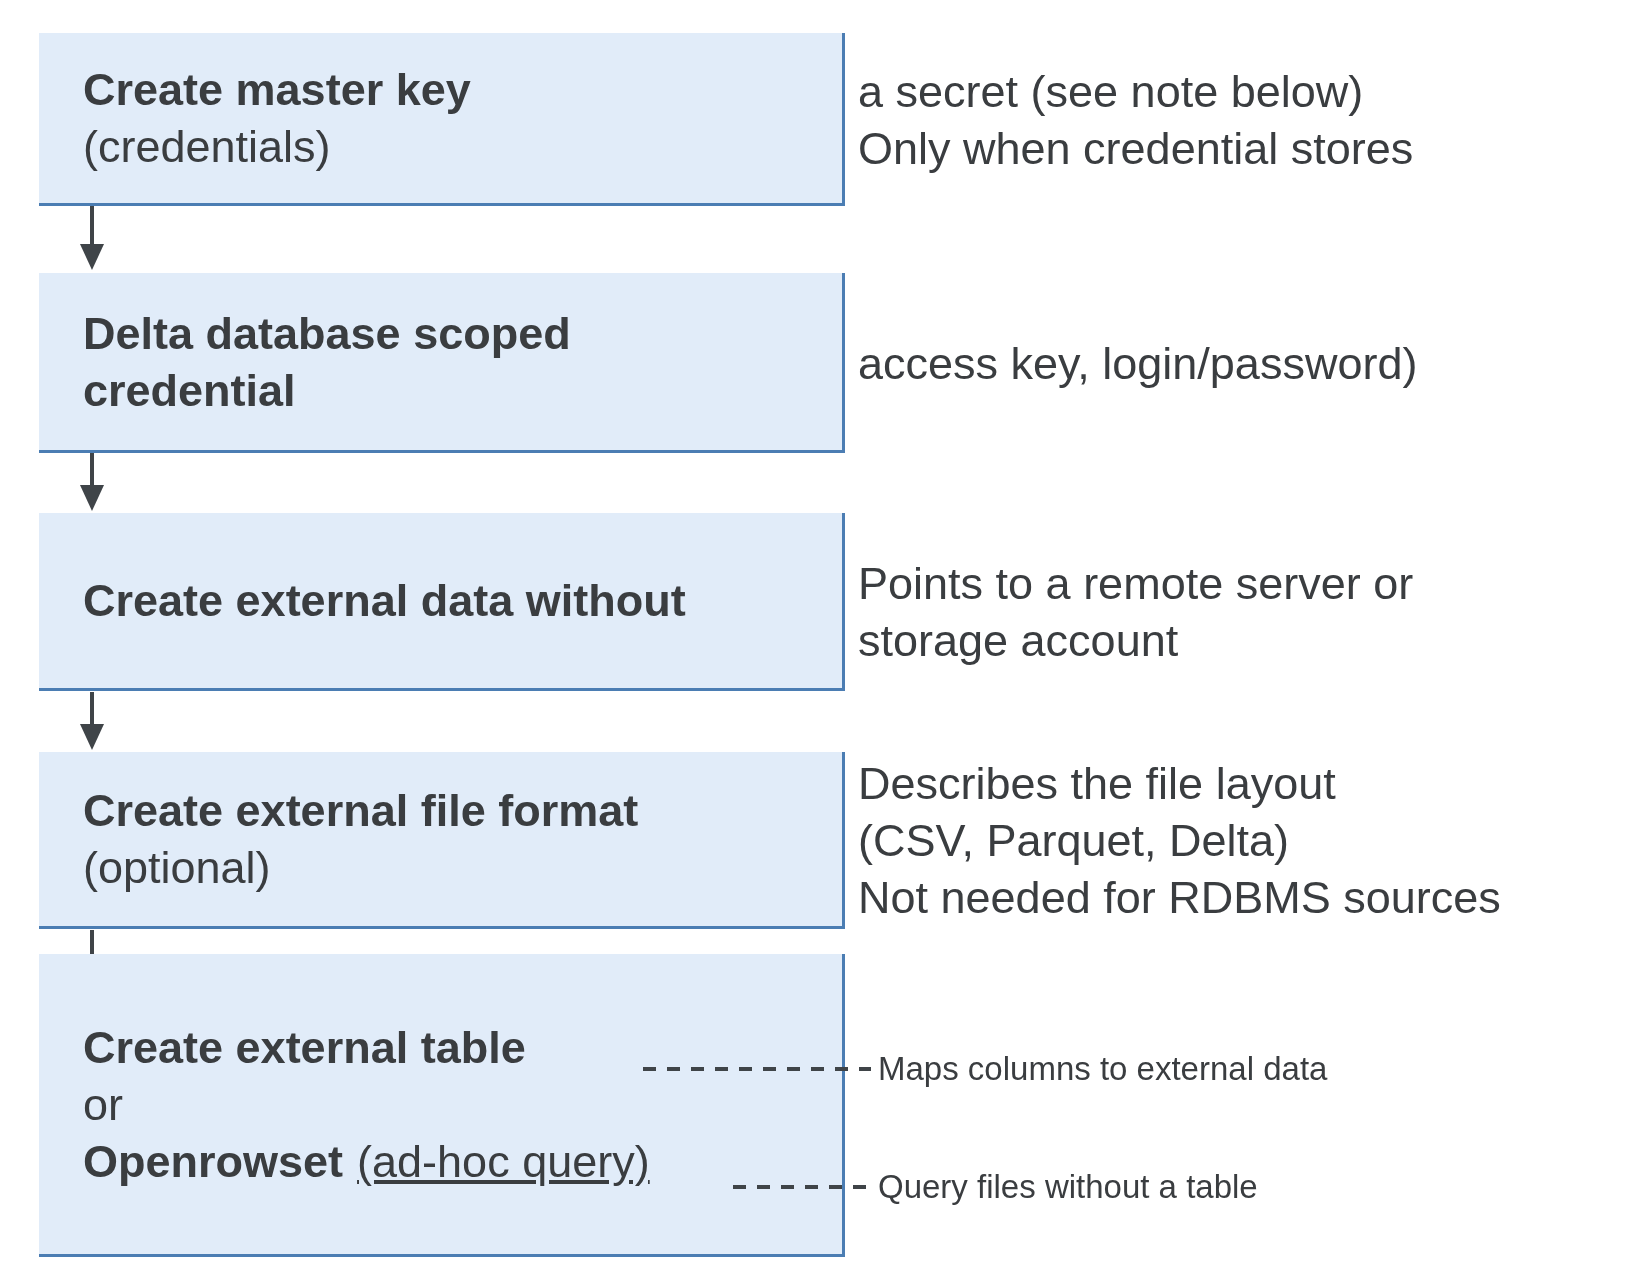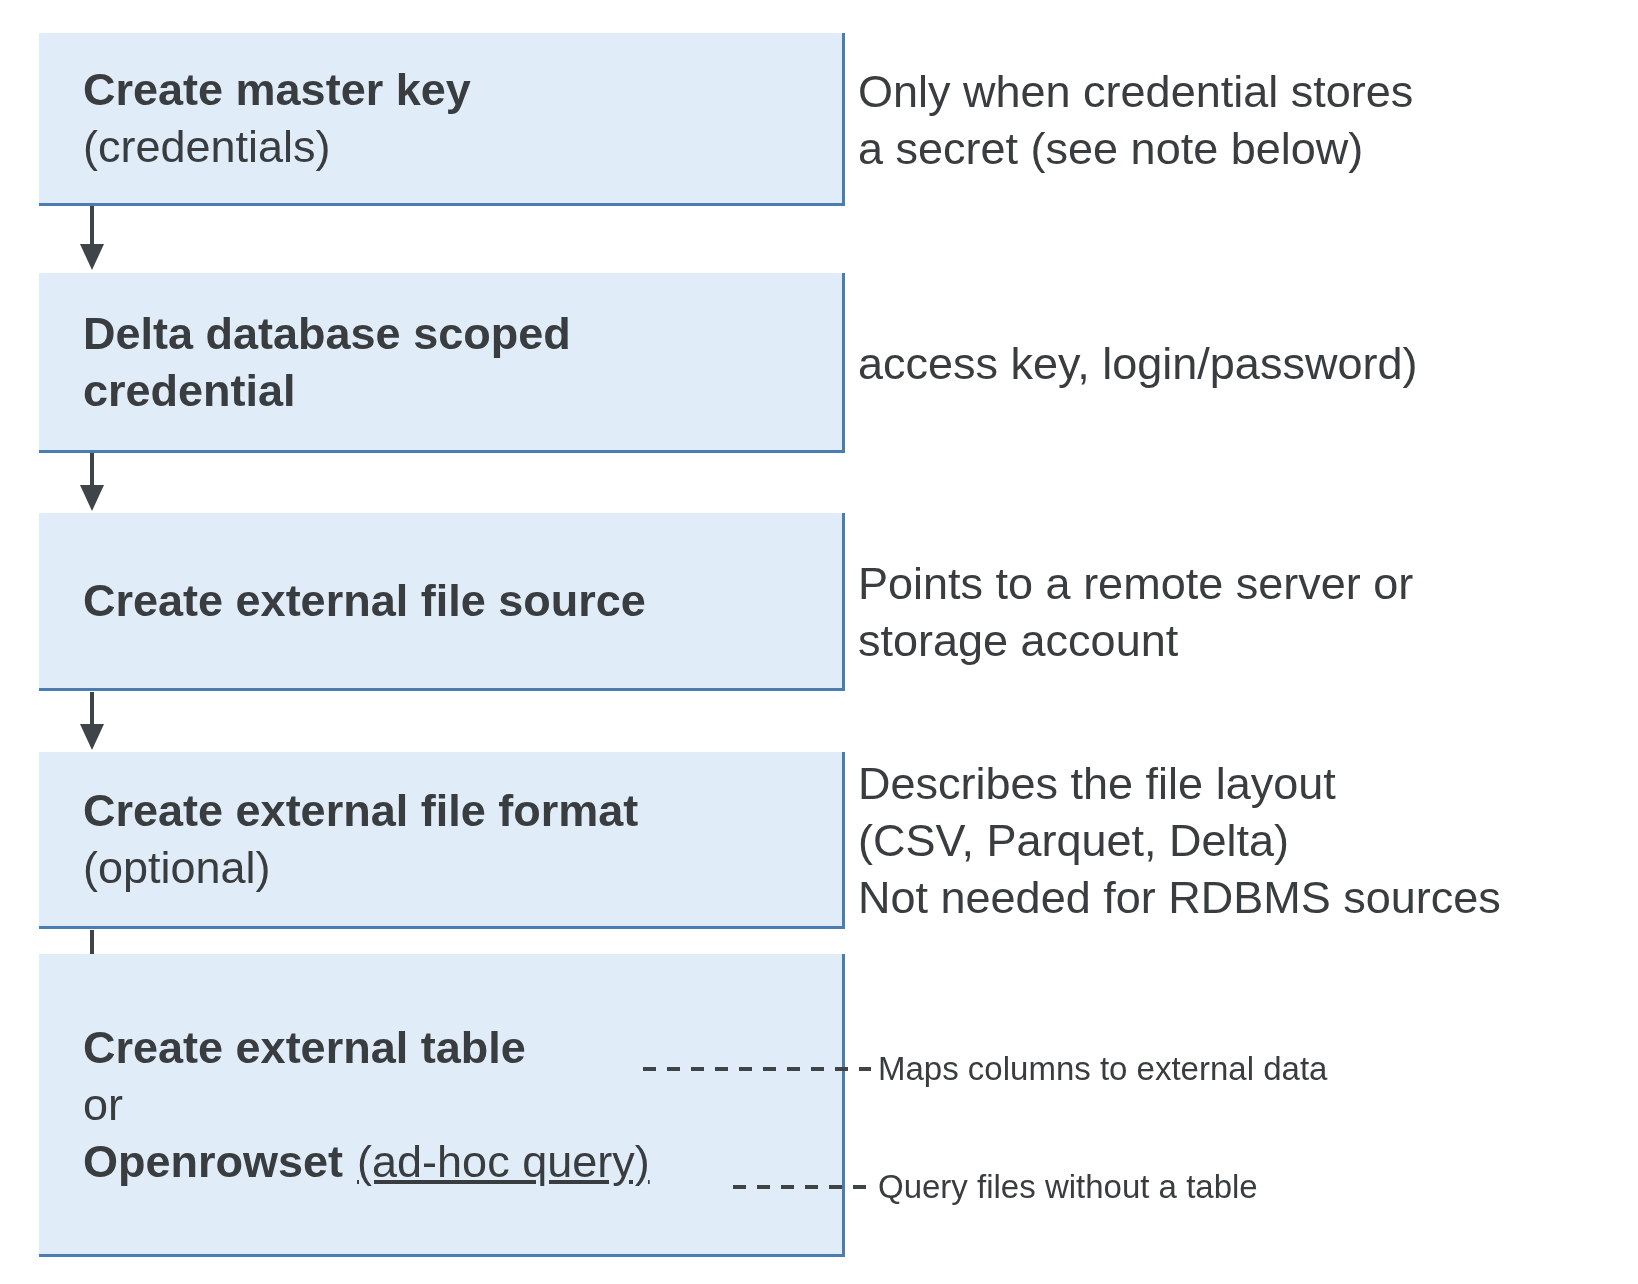--- a/index.html
+++ b/index.html
@@ -81,22 +81,22 @@
 </head>
 <body>
 
 <div class="page">
 
   <div class="box" style="top:33px;height:173px">
     <div class="bold">Create master key</div>
     <div>(credentials)</div>
   </div>
   <div class="note" style="top:33px;height:173px">
+    <div>a secret (see note below)</div>
     <div>Only when credential stores</div>
-    <div>a secret (see note below)</div>
   </div>
 
   <div class="arrow" style="top:206px;height:64px">
     <div class="shaft"></div>
     <div class="head"></div>
   </div>
 
   <div class="box" style="top:273px;height:180px">
     <div class="bold">Delta database scoped</div>
     <div class="bold">credential</div>
@@ -104,21 +104,21 @@
   <div class="note" style="top:273px;height:180px">
     <div>access key, login/password)</div>
   </div>
 
   <div class="arrow" style="top:453px;height:58px">
     <div class="shaft"></div>
     <div class="head"></div>
   </div>
 
   <div class="box" style="top:513px;height:178px">
-    <div class="bold">Create external file source</div>
+    <div class="bold">Create external data without</div>
   </div>
   <div class="note" style="top:523px;height:178px">
     <div>Points to a remote server or</div>
     <div>storage account</div>
   </div>
 
   <div class="arrow" style="top:692px;height:58px">
     <div class="shaft"></div>
     <div class="head"></div>
   </div>

